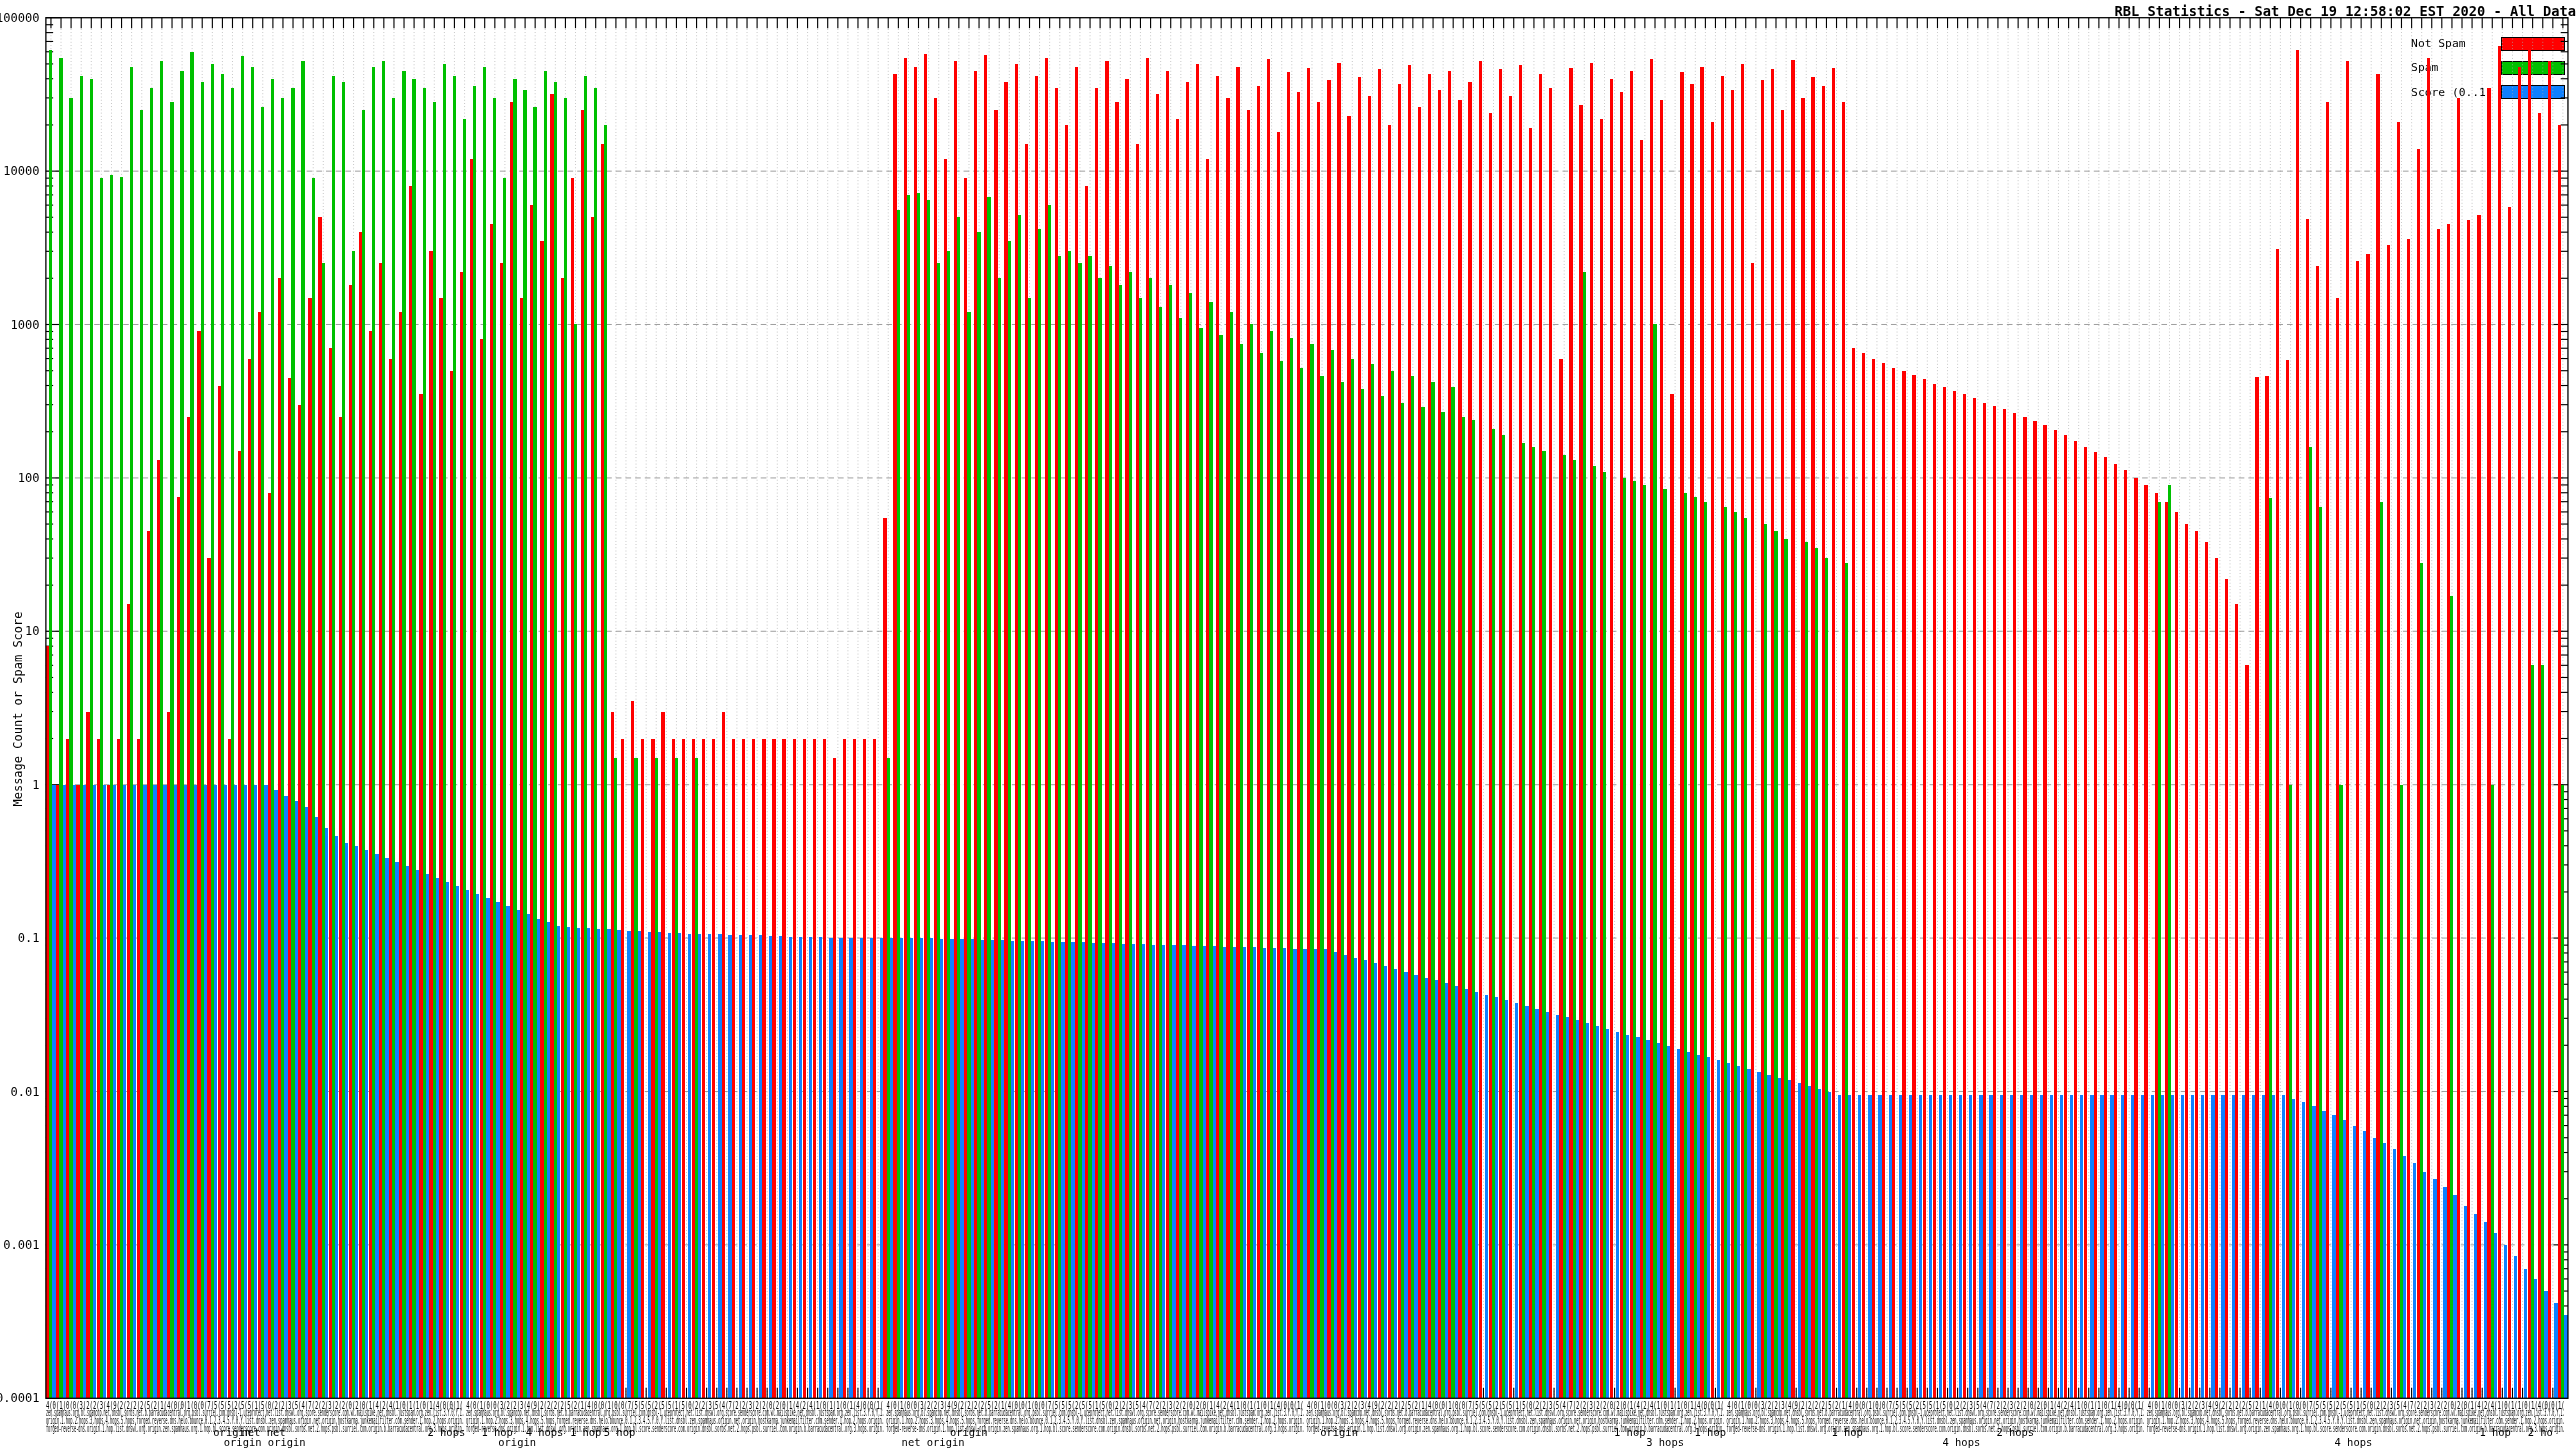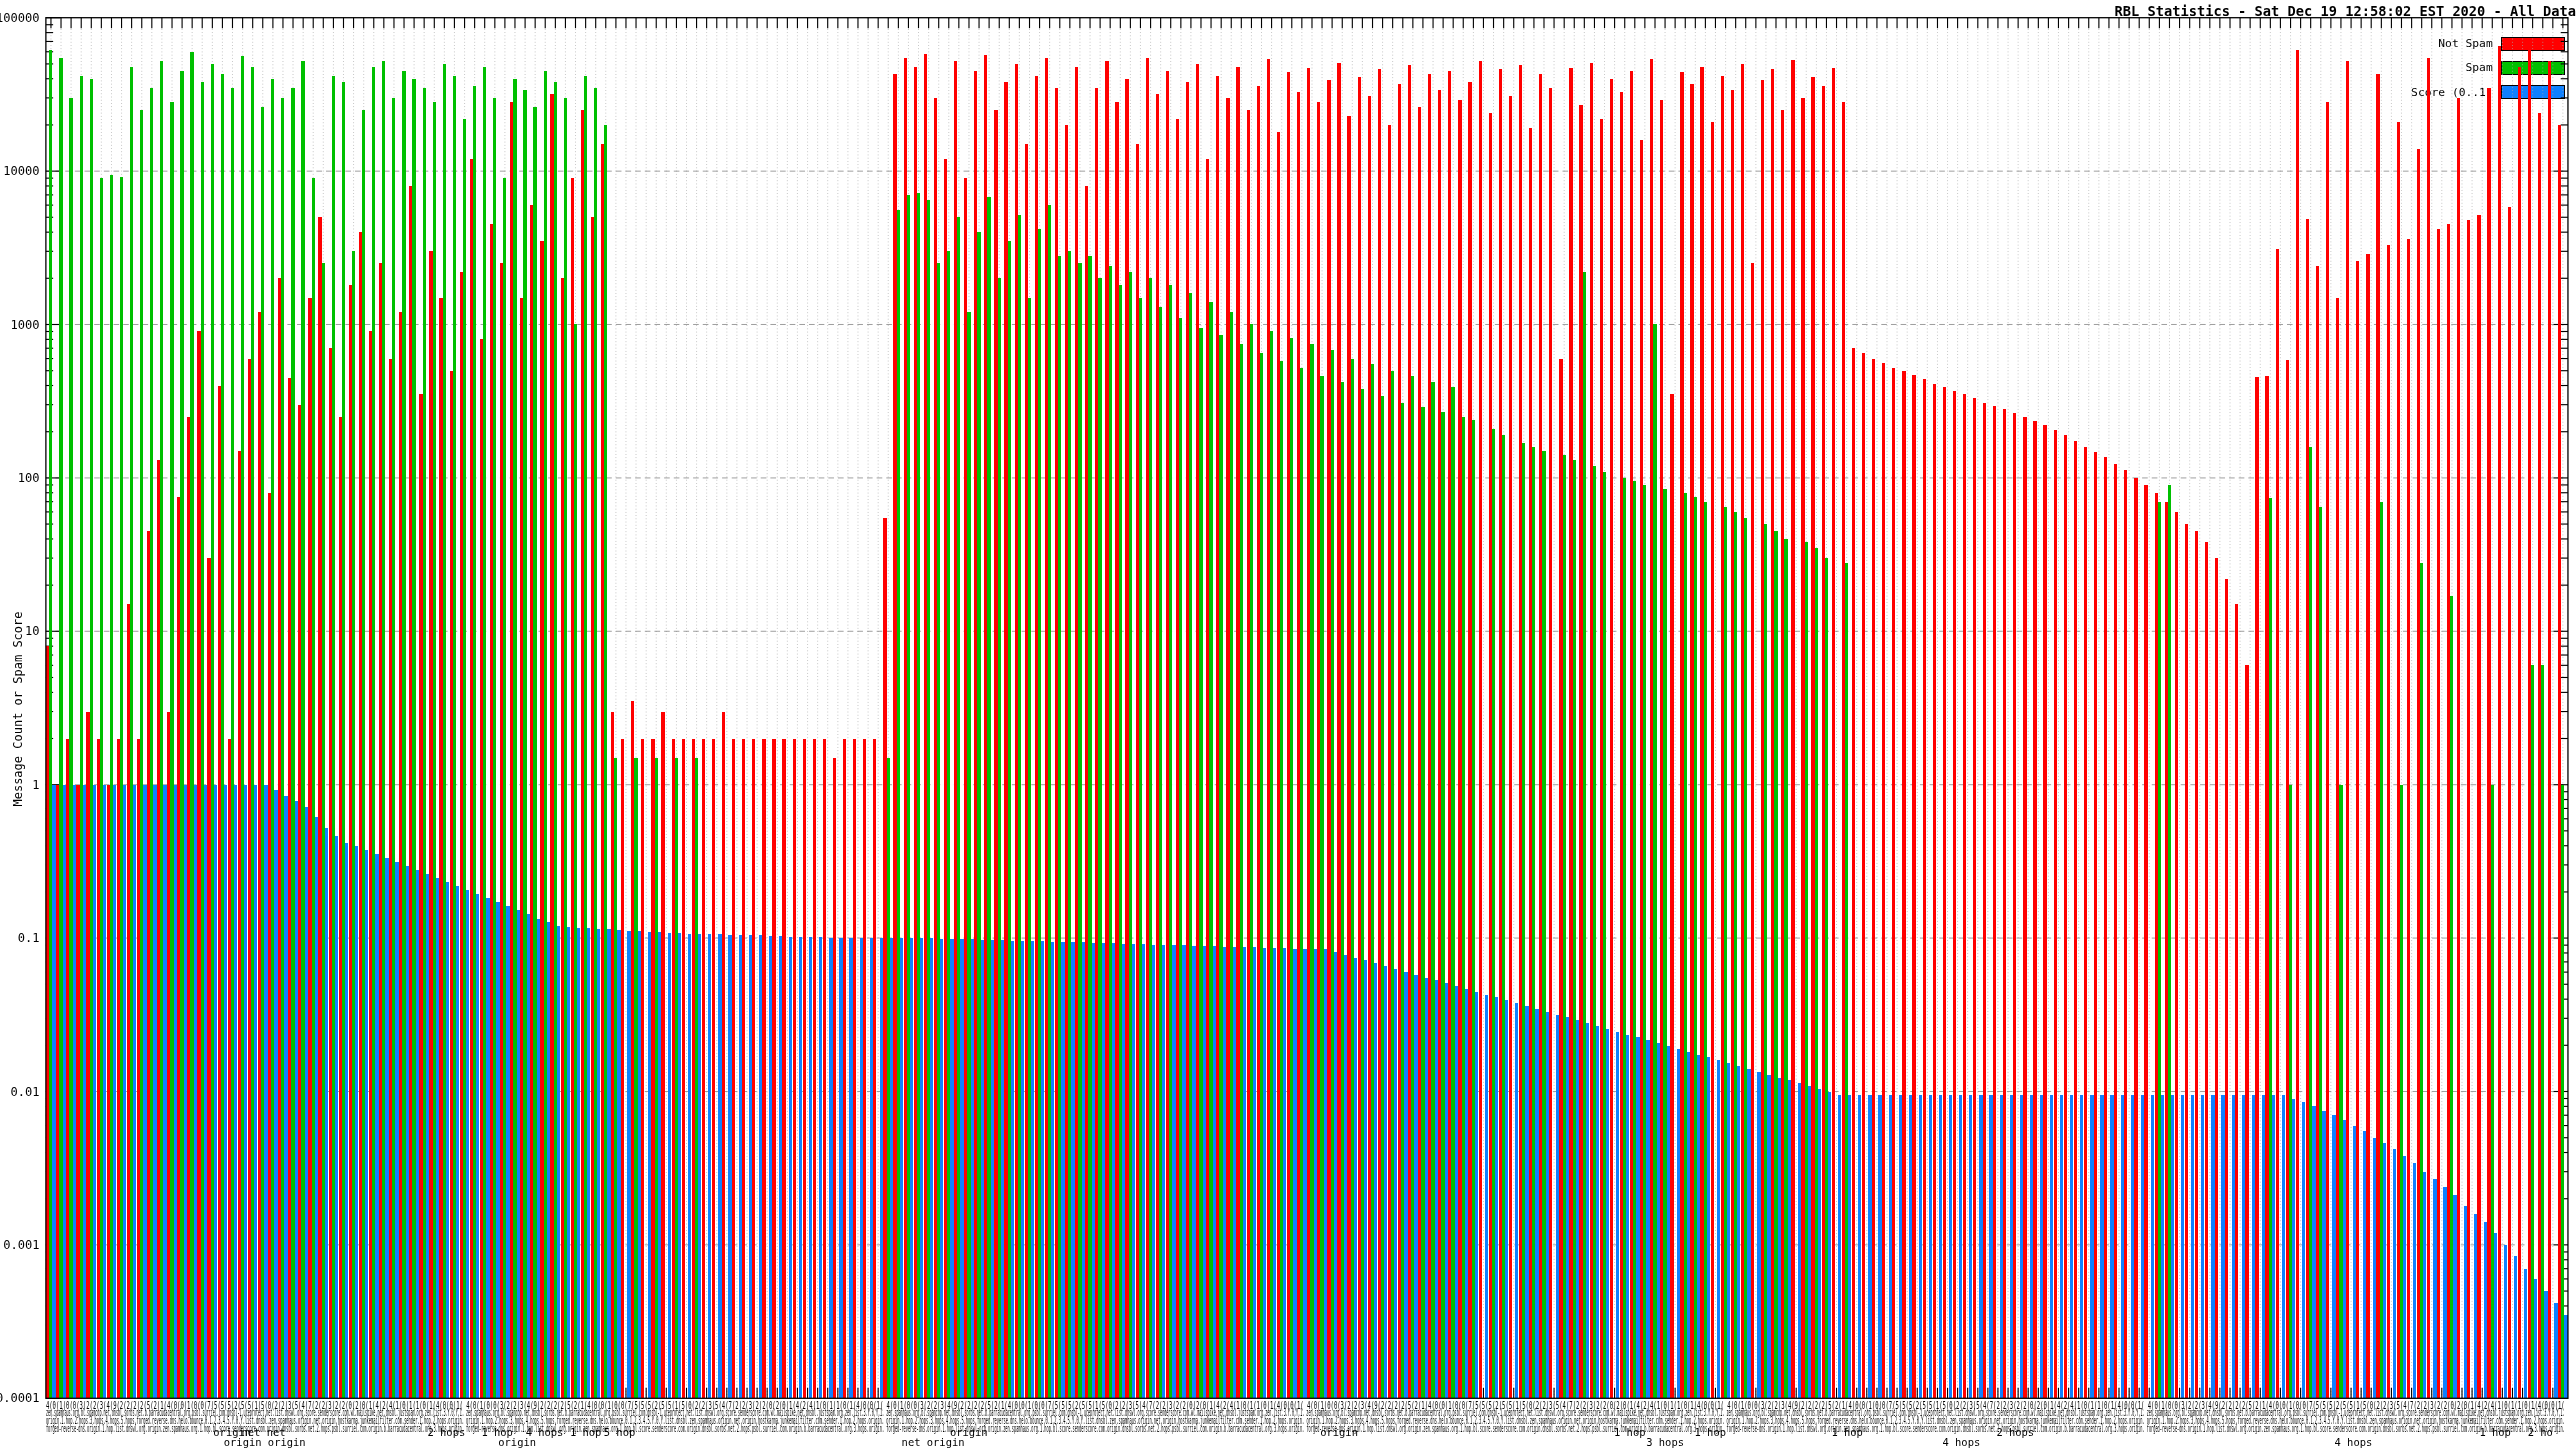--- a/index.html
+++ b/index.html
@@ -3,21 +3,21 @@
 <meta charset="utf-8">
 <style>
   html,body{margin:0;padding:0;background:#ffffff;}
   .screen{position:relative;width:2576px;height:1449px;background:#ffffff;overflow:hidden;
           font-family:"DejaVu Sans Mono","Liberation Mono",monospace;color:#000;}
   .chart-title{position:absolute;top:3.2px;left:0;width:2576px;text-align:right;
                font-size:13.7px;font-weight:bold;letter-spacing:0px;}
   .y-axis-title{position:absolute;left:-175px;top:702px;width:386px;text-align:center;
                 transform:rotate(-90deg);transform-origin:center;font-size:12px;}
   .legend{position:absolute;top:35px;right:11.3px;}
-  .legend-row{display:flex;align-items:center;justify-content:flex-end;height:17.7px;margin-bottom:6.4px;}
+  .legend-row{display:flex;align-items:center;justify-content:space-between;height:17.7px;margin-bottom:6.4px;}
   .legend-label{font-size:11.3px;margin-right:8px;}
   .swatch{width:64px;height:13.7px;border:0.8px solid #000;box-sizing:border-box;}
   svg text{font-family:"DejaVu Sans Mono","Liberation Mono",monospace;}
 </style>
 </head>
 <body>
 
 <div class="screen">
   <div class="chart-title">RBL Statistics - Sat Dec 19 12:58:02 EST 2020 - All Data</div>
   <div class="y-axis-title">Message Count or Spam Score</div>

